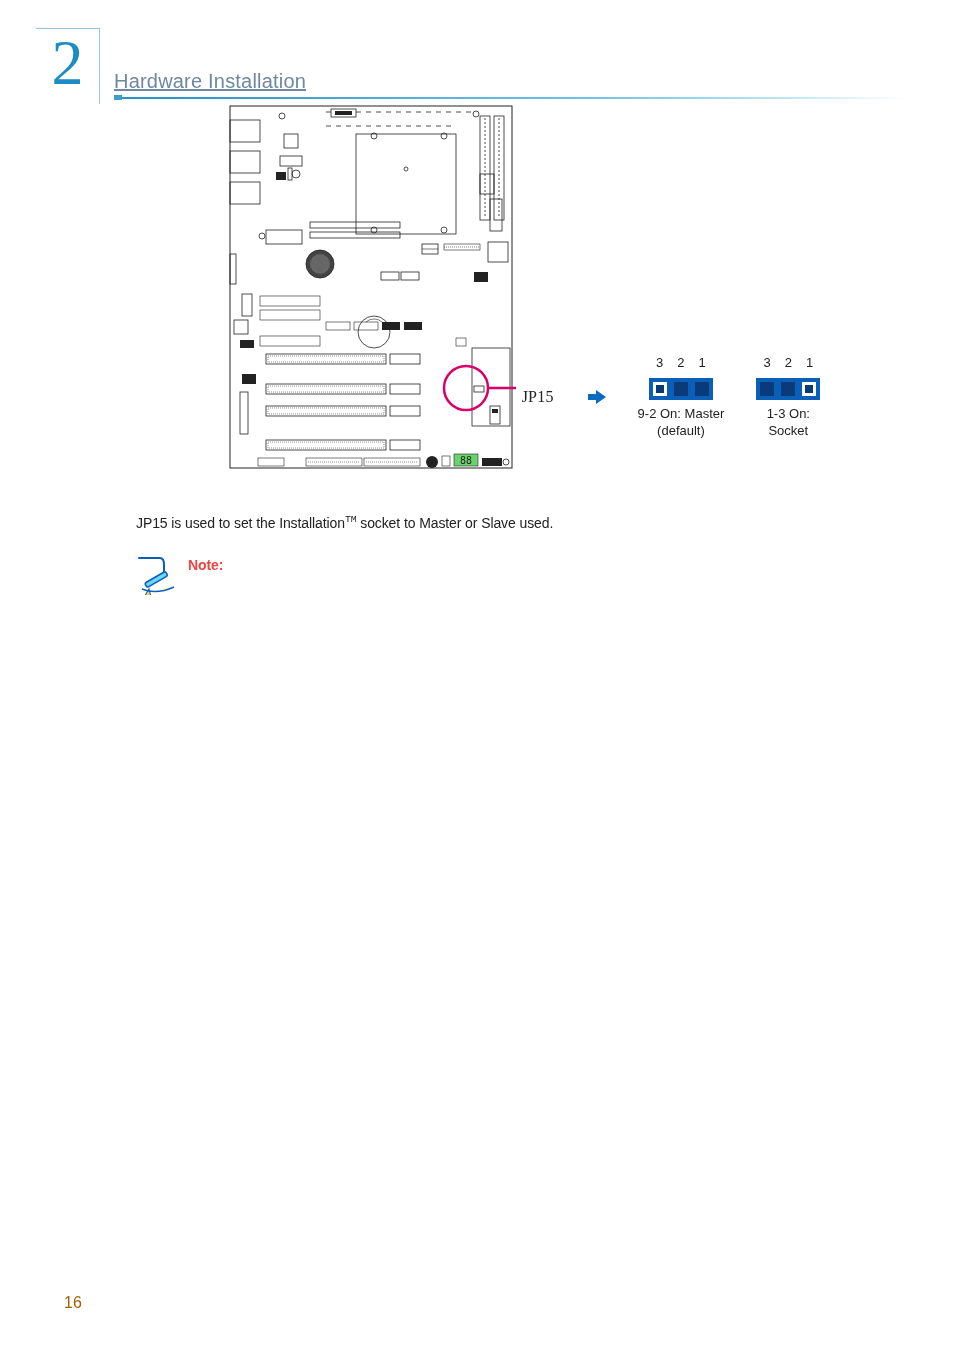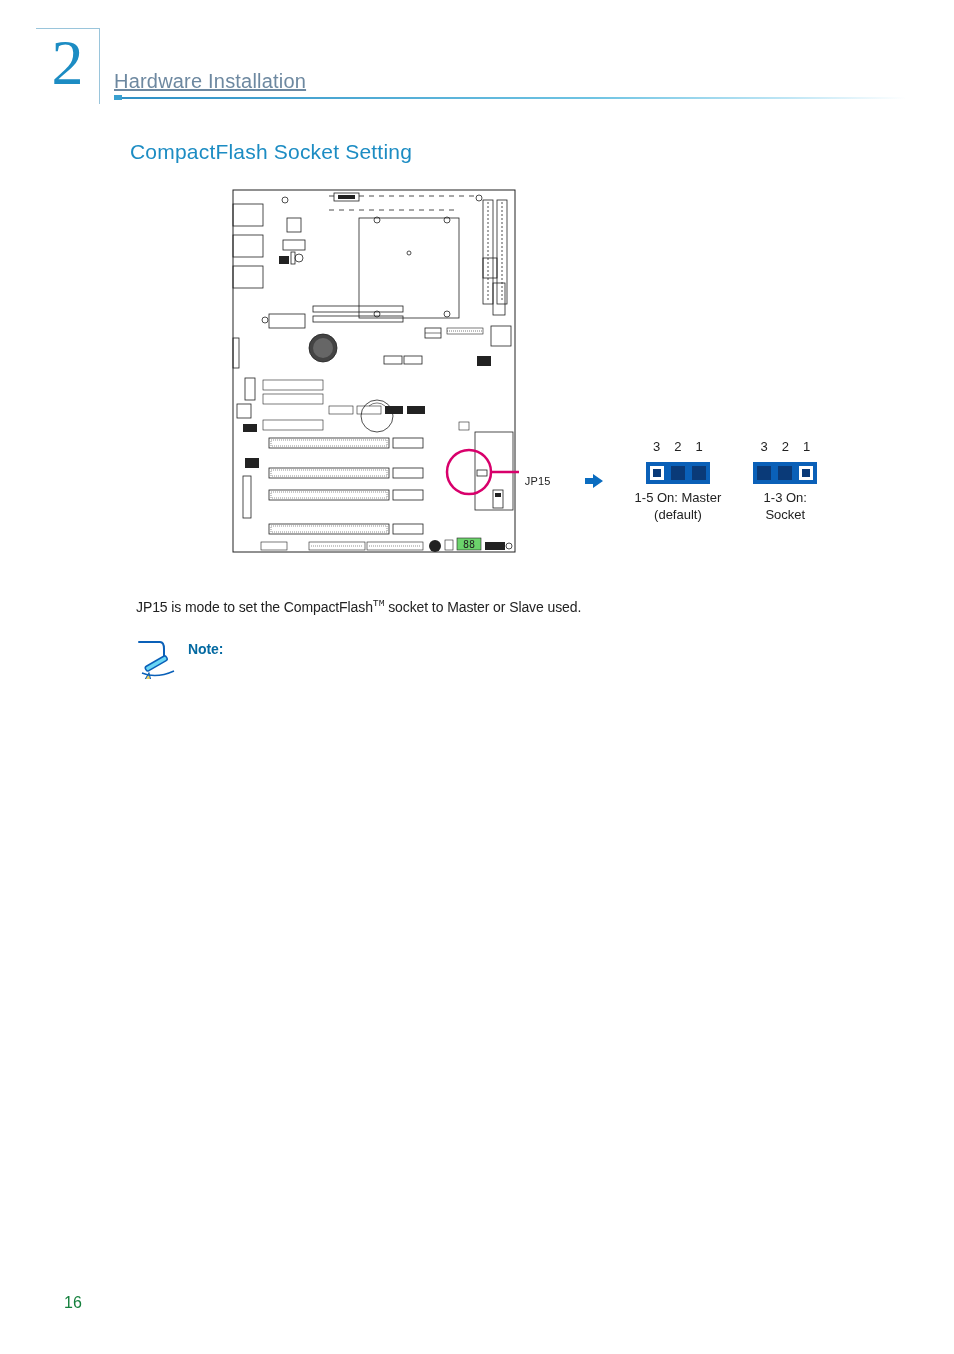--- a/index.html
+++ b/index.html
@@ -88,25 +88,26 @@
       position: relative;
     }
     .jumper-group {
       display: flex;
       gap: 32px;
       align-items: center;
       position: relative;
       top: 106px;
     }
     .jumper-label1 {
-      font-size: 11px;
+      font-size: 16px;
       letter-spacing: 0.2px;
       color: #222;
       position: relative;
       left: -2px;
+      font-family: Liberation Serif, serif;
     }
     .jumper-col {
       display: flex;
       flex-direction: column;
       align-items: center;
       gap: 6px;
       font-size: 13px;
       color: #222;
     }
     .jumper-nums {
@@ -138,53 +139,52 @@
       flex-shrink: 0;
       width: 44px;
       height: 40px;
     }
     .note-text {
       font-size: 14px;
       letter-spacing: -0.1px;
       line-height: 1.5;
     }
     .note-label {
-      color: #0369a1;
+      color: #ef4444;
       font-weight: bold;
     }
     .note-body {
       color: #1c8cc3;
     }
     .page-number {
       position: absolute;
       bottom: 42px;
       left: 64px;
       font-size: 16px;
-      color: #15803d;
+      color: #a16207;
     }
     sup.tm { font-size: 0.7em; vertical-align: super; font-family: Liberation Mono, monospace; }
   </style>
 </head>
 <body>
 
 <div class="page">
   <div class="header">
     <div class="chapter-box">
       <span class="chapter-number">2</span>
     </div>
     <div class="header-right">
       <div class="header-title">Hardware Installation</div>
       <div class="header-bar">
         <div class="header-bar-tick"></div>
         <div class="header-bar-line"></div>
       </div>
     </div>
   </div>
 
-  <div class="section-title">CompactFlash Socket Setting</div>
 
   <div class="figure-row">
     <div class="board-svg-wrap">
       <svg viewBox="0 0 290 370" width="290" height="370">
 
         <rect x="4" y="2" width="282" height="362" fill="none" stroke="#222" stroke-width="1"></rect>
 
         <line x1="100" y1="8" x2="250" y2="8" stroke="#222" stroke-width="0.8" stroke-dasharray="5 5"></line>
 
         <rect x="105" y="5" width="25" height="8" fill="none" stroke="#222" stroke-width="0.8"></rect>
@@ -314,21 +314,21 @@
           <span>1</span>
         </div>
         <svg width="64" height="22" viewBox="0 0 64 22">
           <rect x="0" y="0" width="64" height="22" fill="#0a60b8"></rect>
           <rect x="4" y="4" width="14" height="14" fill="#fff"></rect>
           <rect x="7" y="7" width="8" height="8" fill="#0a3a78"></rect>
           <rect x="25" y="4" width="14" height="14" fill="#0a3a78"></rect>
           <rect x="46" y="4" width="14" height="14" fill="#0a3a78"></rect>
         </svg>
         <div class="jumper-desc">
-          <span>1-5 On: Master</span><br>
+          <span>9-2 On: Master</span><br>
           <span>(default)</span>
         </div>
       </div>
 
       <div class="jumper-col">
         <div class="jumper-nums">
           <span>3</span>
           <span>2</span>
           <span>1</span>
         </div>
@@ -341,21 +341,21 @@
         </svg>
         <div class="jumper-desc">
           <span>1-3 On:</span><br>
           <span>Socket</span>
         </div>
       </div>
     </div>
   </div>
 
   <p class="body-text">
-    <span>JP15 is mode to set the CompactFlash</span><sup class="tm">TM</sup><span> socket to Master or Slave used.</span>
+    <span>JP15 is used to set the Installation</span><sup class="tm">TM</sup><span> socket to Master or Slave used.</span>
   </p>
 
   <div class="note-block">
     <svg class="note-icon" viewBox="0 0 44 40">
       <path d="M 3 3 L 24 3 Q 28 3 28 10 L 28 20" fill="none" stroke="#0a60b8" stroke-width="2" stroke-linecap="round"></path>
       <rect x="8" y="22" width="24" height="5" rx="2" fill="#6ad6f5" stroke="#0a60b8" stroke-width="1.5" transform="rotate(-30 20 24)"></rect>
       <polygon points="3,33 10,29 8,36" fill="#f0d060" stroke="#0a60b8" stroke-width="1" transform="rotate(-30 20 24) translate(-1,0)"></polygon>
       <path d="M 6 34 Q 20 40 38 32" fill="none" stroke="#0a60b8" stroke-width="1.5"></path>
     </svg>
     <div class="note-text">

